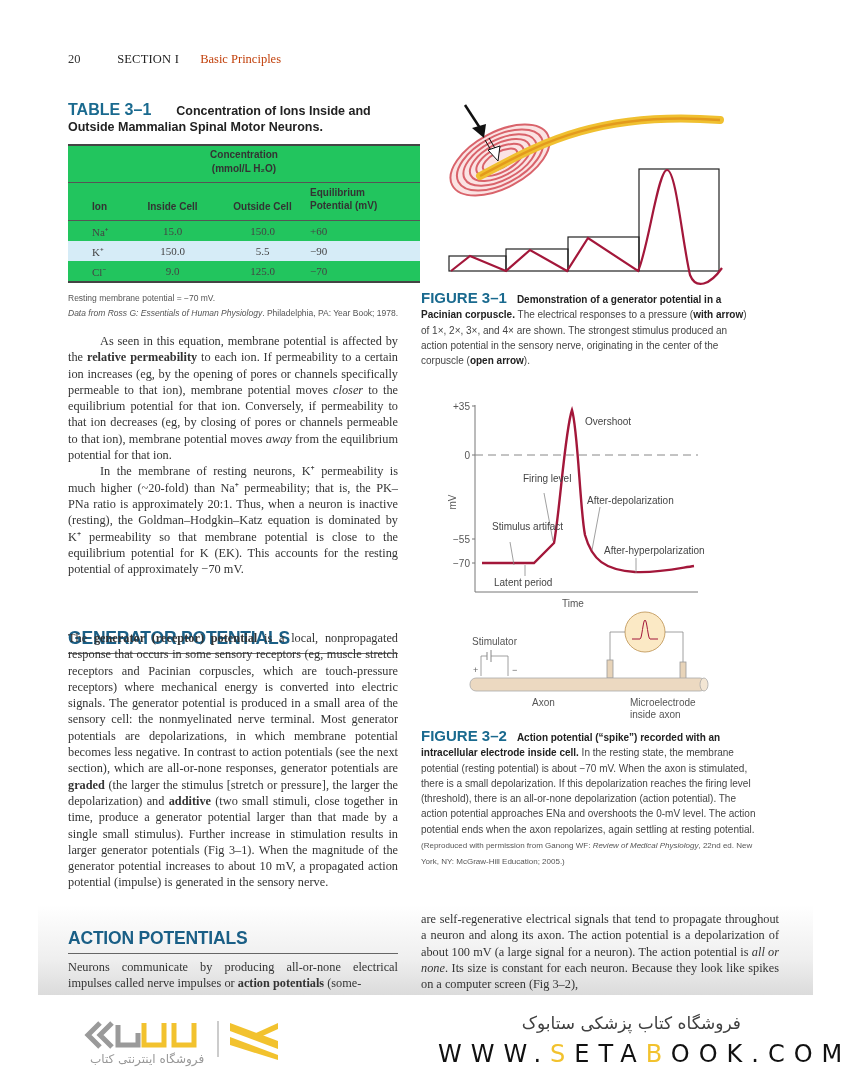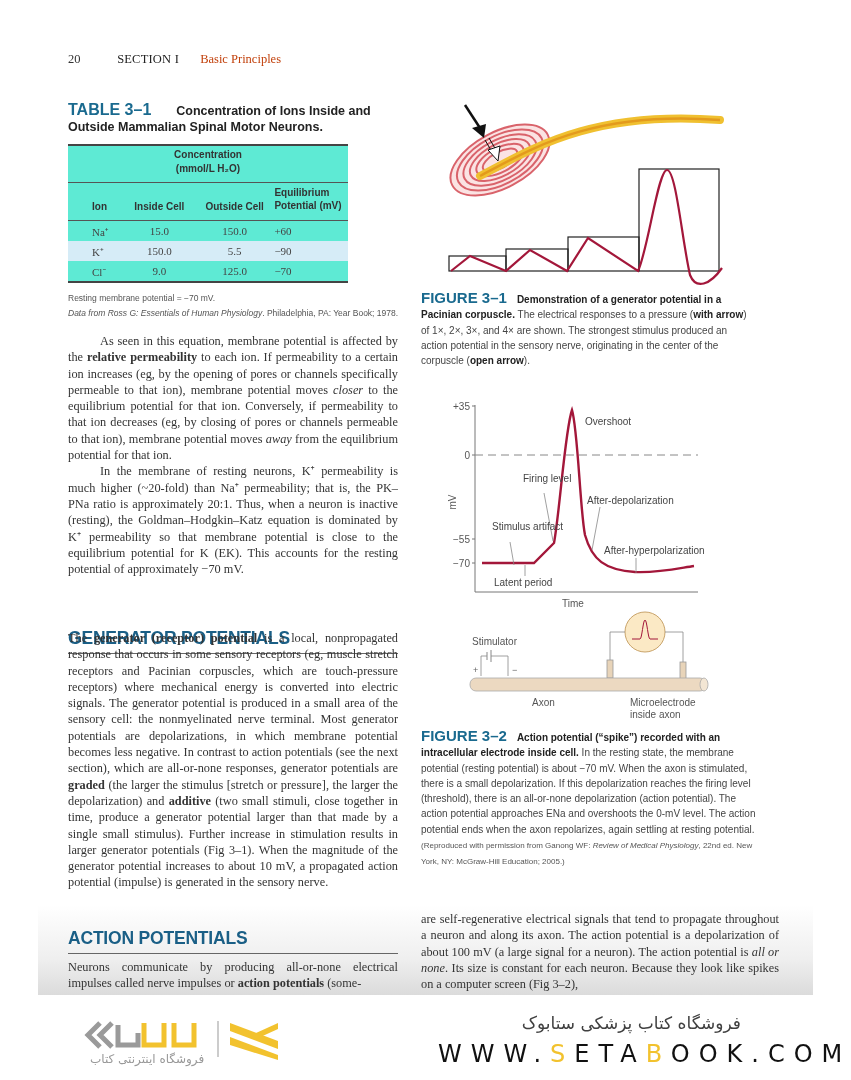--- a/index.html
+++ b/index.html
@@ -10,21 +10,21 @@
   }
   .abs { position: absolute; }
   .running-head { left: 68px; top: 52px; font-size: 12.5px; color: #333; }
   .running-head .pg { display: inline-block; width: 46px; }
   .running-head .sec { font-variant: small-caps; font-weight: normal; letter-spacing: 0.2px; color:#222; }
   .running-head .title { margin-left: 18px; color: #c2410c; }
 
   .tbl-caption { left: 68px; top: 102px; width: 340px; font-family: "Liberation Sans", sans-serif; font-size: 12.5px; font-weight: bold; color: #222; line-height: 16px; }
   .tbl-caption .lbl { color: #1a6a8f; font-size: 16px; margin-right: 25px; }
 
-  .table-wrap { left: 68px; top: 144px; width: 280px; background: #5eead4; border-top: 2px solid #444; border-bottom: 2px solid #444; font-family: "Liberation Sans", sans-serif; }
+  .table-wrap { left: 68px; top: 144px; width: 352px; background: #22c55e; border-top: 2px solid #444; border-bottom: 2px solid #444; font-family: "Liberation Sans", sans-serif; }
   .tbl-group { height: 34px; border-bottom: 1.5px solid #555; text-align: center; font-size: 10px; font-weight: bold; color: #333; padding-top: 2px; line-height: 14px; }
   .tbl-head { height: 38px; border-bottom: 1.5px solid #555; display: flex; font-size: 10px; font-weight: bold; color: #333; align-items: flex-end; padding-bottom: 8px; box-sizing: border-box; }
   .tbl-row { display: flex; height: 20px; align-items: center; font-family: "Liberation Serif", serif; font-size: 11px; color: #444; }
   .tbl-row.alt { background: #d6ecf7; }
   .c1 { width: 62px; padding-left: 24px; box-sizing: border-box; }
   .c2 { width: 85px; text-align: center; }
   .c3 { width: 95px; text-align: center; }
   .c4 { width: 88px; text-align: left; }
   .tbl-head .c4 { line-height: 13px; }
   .tbl-note { left: 68px; top: 291px; width: 340px; font-family: "Liberation Sans", sans-serif; font-size: 8.5px; color: #555; line-height: 15px; }

